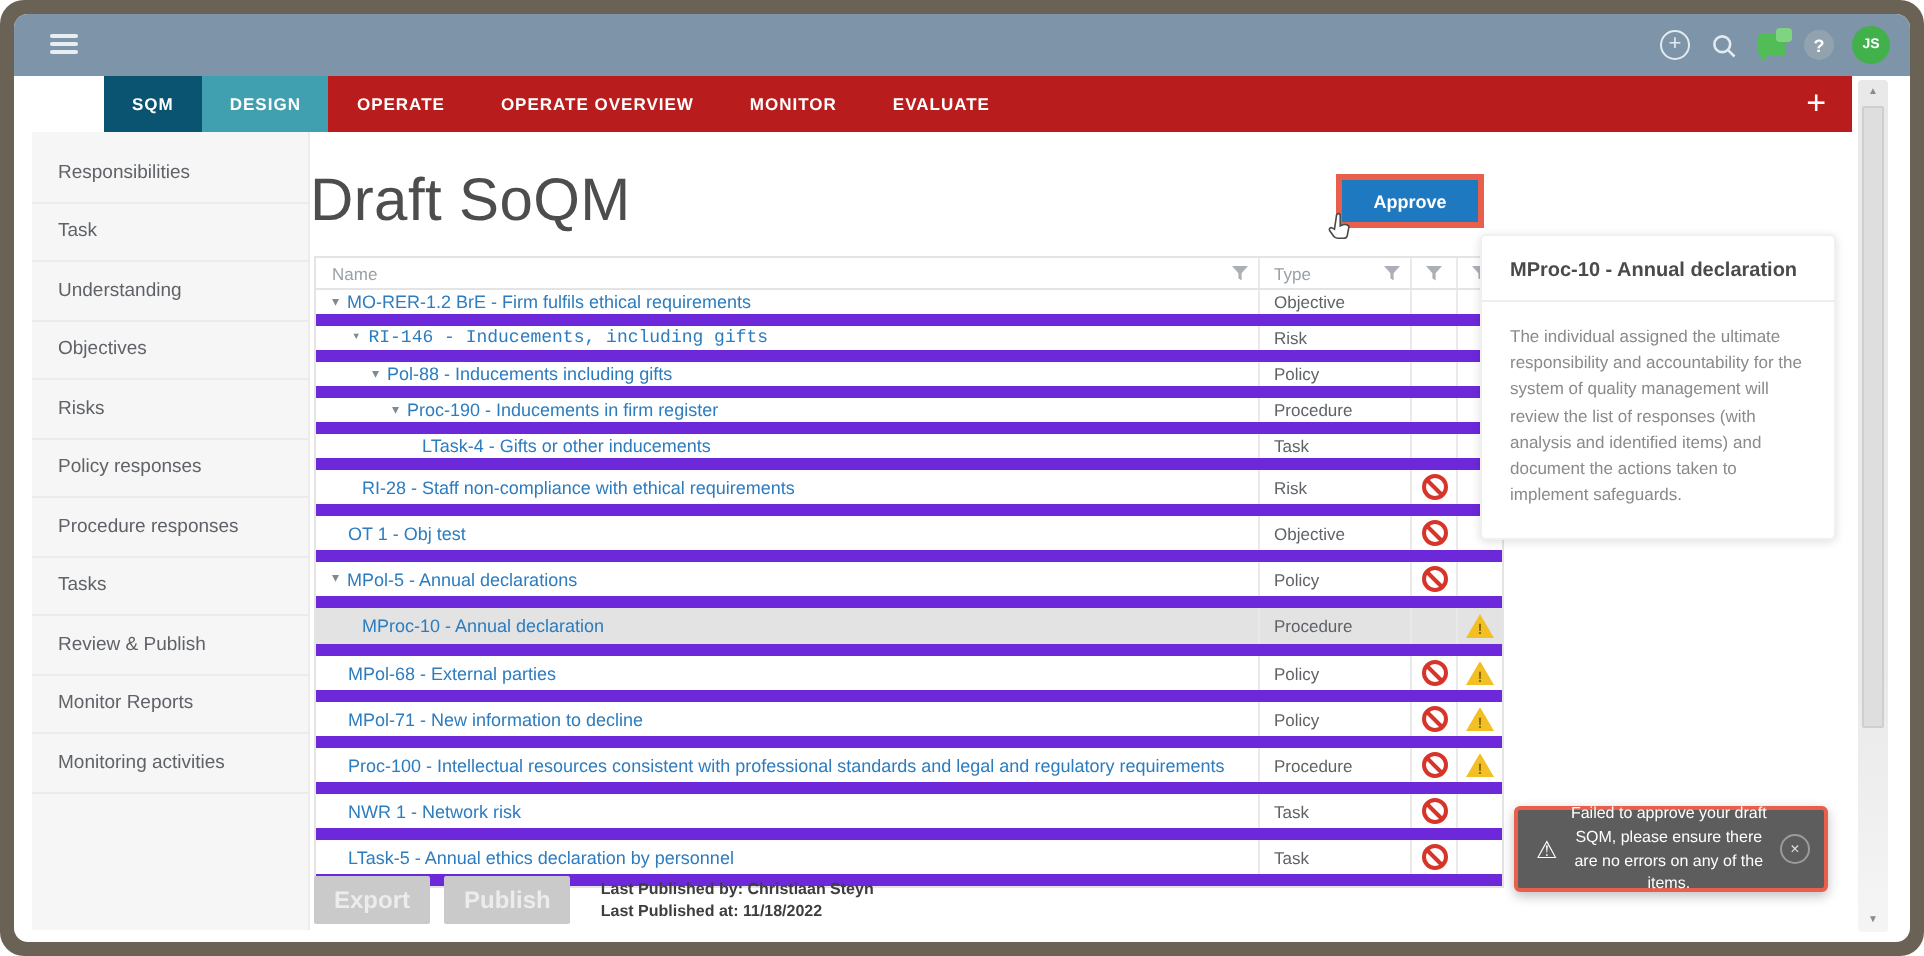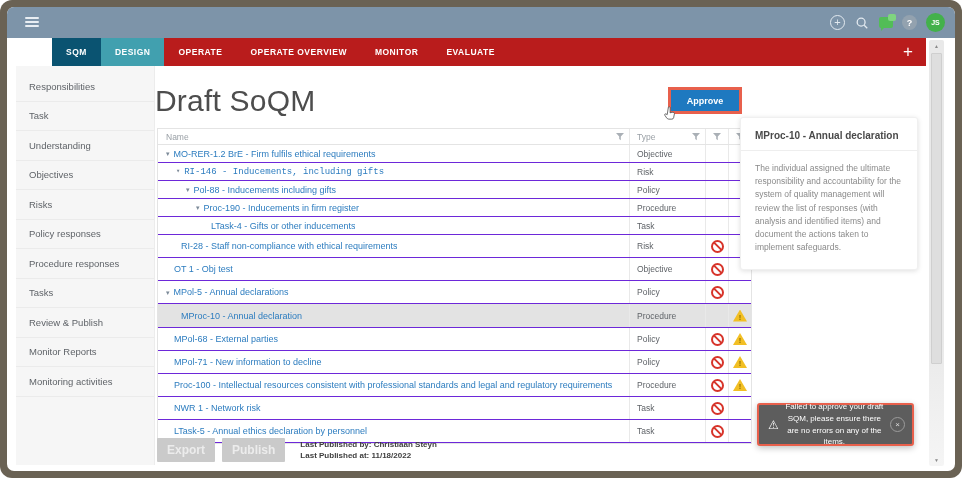--- a/index.html
+++ b/index.html
@@ -41,21 +41,21 @@
   
   .table { position:absolute; left:2px; top:62px; width:595px; background:#fff; border:1px solid #e4e4e4; }
   .thead { display:flex; height:16px; align-items:center; border-bottom:1px solid #e4e4e4; color:#9aa0a6; font-size:8.5px; }
   .cell-name { flex:1 1 auto; display:flex; align-items:center; min-width:0; }
   .cell-type { width:76px; border-left:1px solid #e9e9e9; align-self:stretch; display:flex; align-items:center; padding-left:7px; }
   .cell-ic { width:23px; border-left:1px solid #e9e9e9; align-self:stretch; display:flex; align-items:center; justify-content:center; }
   .thead .cell-name { padding-left:8px; }
   .funnel { width:8px; height:8px; flex:0 0 auto; cursor:pointer; }
   .thead .cell-name .funnel { margin-left:auto; margin-right:5px; }
   .thead .cell-type .funnel { margin-left:auto; margin-right:5px; }
-  .trow { display:flex; align-items:center; height:18px; border-bottom:1px solid #6d28d9; }
+  .trow { display:flex; align-items:center; height:18px; border-bottom:6px solid #6d28d9; }
   .trow.tall { height:23px; }
   .trow.selected { background:#e3e3e3; height:24px; }
   .trow .cell-name { font-size:9px; }
   .caret { font-size:7px; color:#7d8b99; margin-right:4px; cursor:pointer; line-height:1; }
   .row-link { color:#2c7cbf; cursor:pointer; white-space:nowrap; overflow:hidden; text-overflow:ellipsis; }
   .trow .cell-type { font-size:8.5px; color:#5f6368; }
   .ban-icon { position:relative; width:13px; height:13px; border:2px solid #d7342a; border-radius:50%; }
   .ban-icon:after { content:""; position:absolute; left:-1px; right:-1px; top:50%; height:2px; margin-top:-1px; background:#d7342a; transform:rotate(45deg); }
   .warn-icon { position:relative; width:14px; height:12px; background:#f2bf24; clip-path:polygon(50% 0,100% 100%,0 100%); }
   .warn-icon:after { content:"!"; position:absolute; left:0; right:0; bottom:0; text-align:center; font-size:7.5px; font-weight:bold; color:#8a6d00; line-height:9px; }

